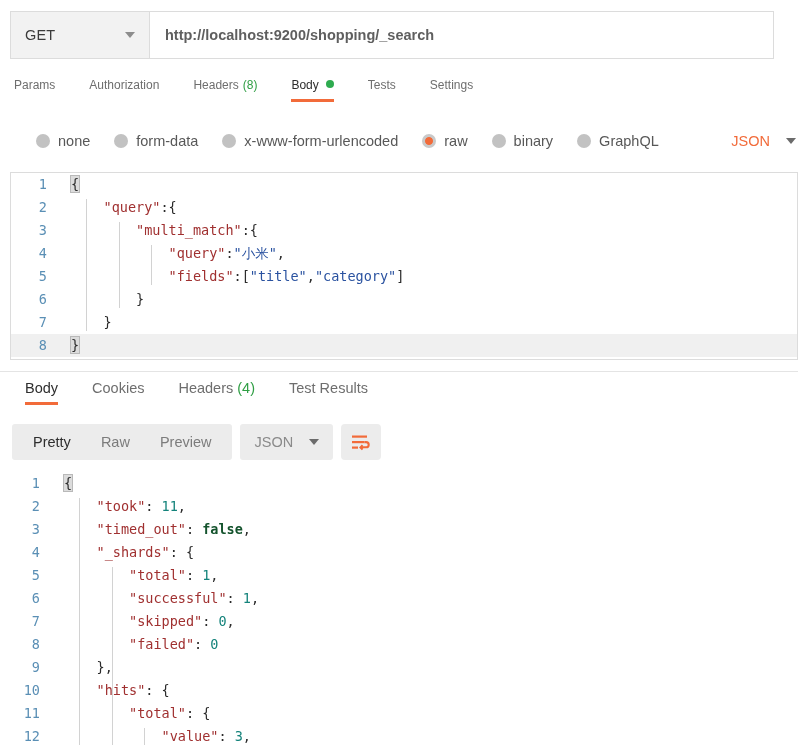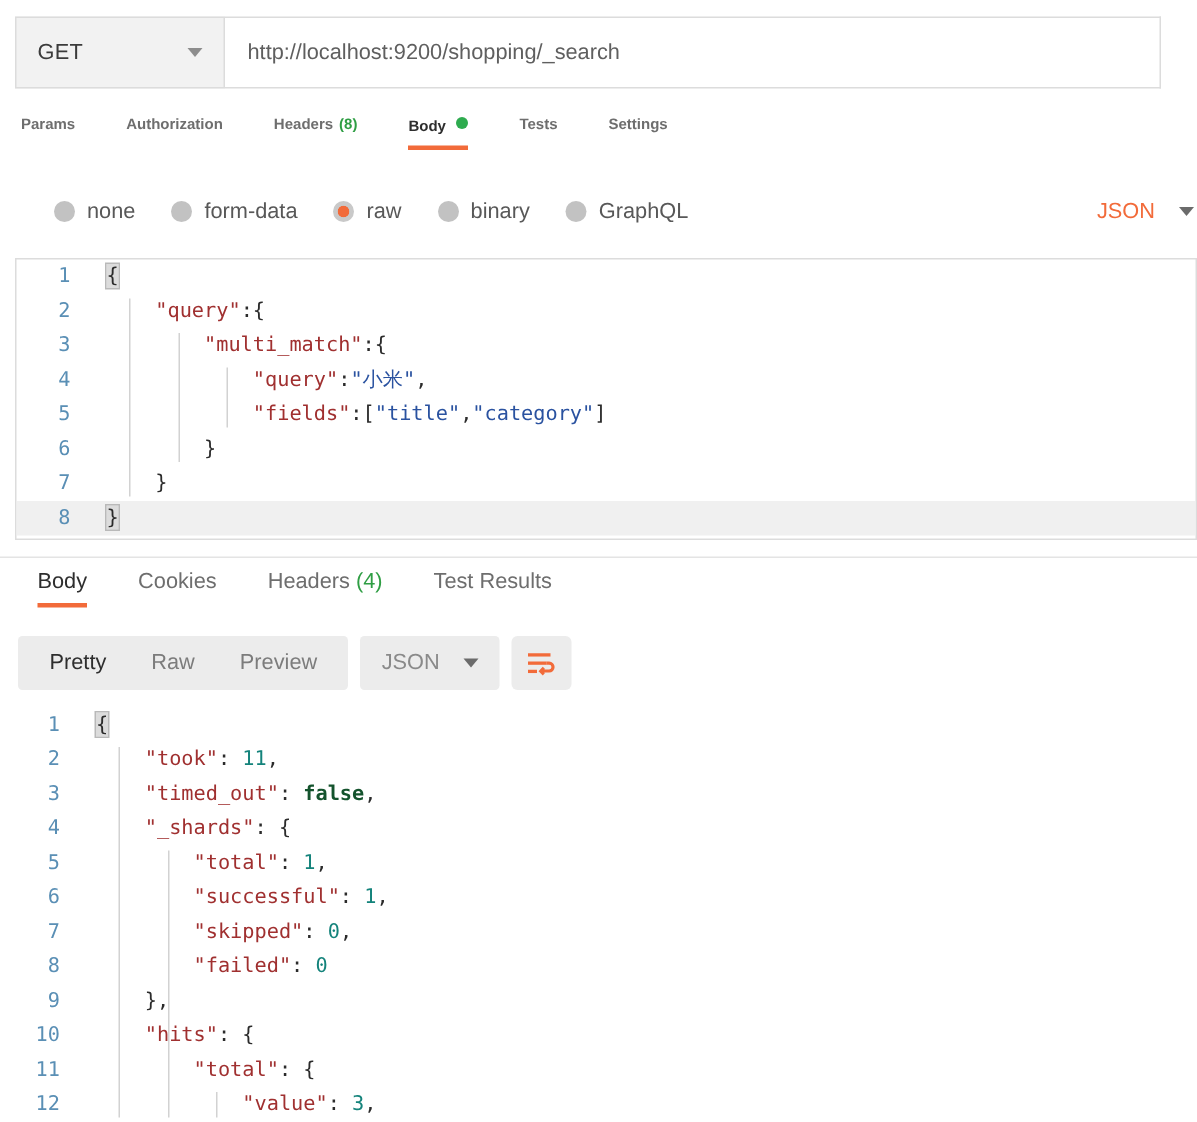--- a/index.html
+++ b/index.html
@@ -35,38 +35,38 @@
     border-left: 5px solid transparent;
     border-right: 5px solid transparent;
     border-top: 6px solid #8d8d8d;
   }
   .url-box {
     flex: 1; height: 48px;
     border: 1px solid #dcdcdc; border-left: none;
     background: #ffffff;
     display: flex; align-items: center;
     padding: 0 15px;
+    font-weight: bold;
   }
   .url-text { font-size: 14.5px; color: #5f5f5f; }
 
   
   .req-tabs {
     position: absolute; left: 0; top: 74px;
     width: 798px; height: 38px;
     display: flex; align-items: flex-start;
     padding-left: 14px;
   }
   .rtab {
     position: relative;
-    font-size: 10px; color: #6e6e6e;
+    font-size: 12px; color: #6e6e6e;
     padding: 4px 0 10px 0;
     margin-right: 34px;
     white-space: nowrap;
     cursor: pointer;
-    font-weight: bold;
   }
   .rtab.active { color: #2e2e2e; }
   .rtab .underline {
     position: absolute; left: 0; right: 0; bottom: 0;
     height: 3px; background: #f26b3a;
   }
   .hdr-count { color: #2f9e44; margin-left: 4px; }
   .green-dot {
     display: inline-block; width: 8px; height: 8px;
     border-radius: 50%; background: #2eab4f;
@@ -244,20 +244,24 @@
 
   <div class="mode-row">
     <div id="mode-radios" style="display:flex;align-items:center;">
         <div class="radio-item">
           <span class="radio-dot"></span>
           <span class="radio-label">none</span>
         </div>
         <div class="radio-item">
           <span class="radio-dot"></span>
           <span class="radio-label">form-data</span>
+        </div>
+        <div class="radio-item">
+          <span class="radio-dot"></span>
+          <span class="radio-label">x-www-form-urlencoded</span>
         </div>
         <div class="radio-item sel">
           <span class="radio-dot"></span>
           <span class="radio-label">raw</span>
         </div>
         <div class="radio-item">
           <span class="radio-dot"></span>
           <span class="radio-label">binary</span>
         </div>
         <div class="radio-item">

